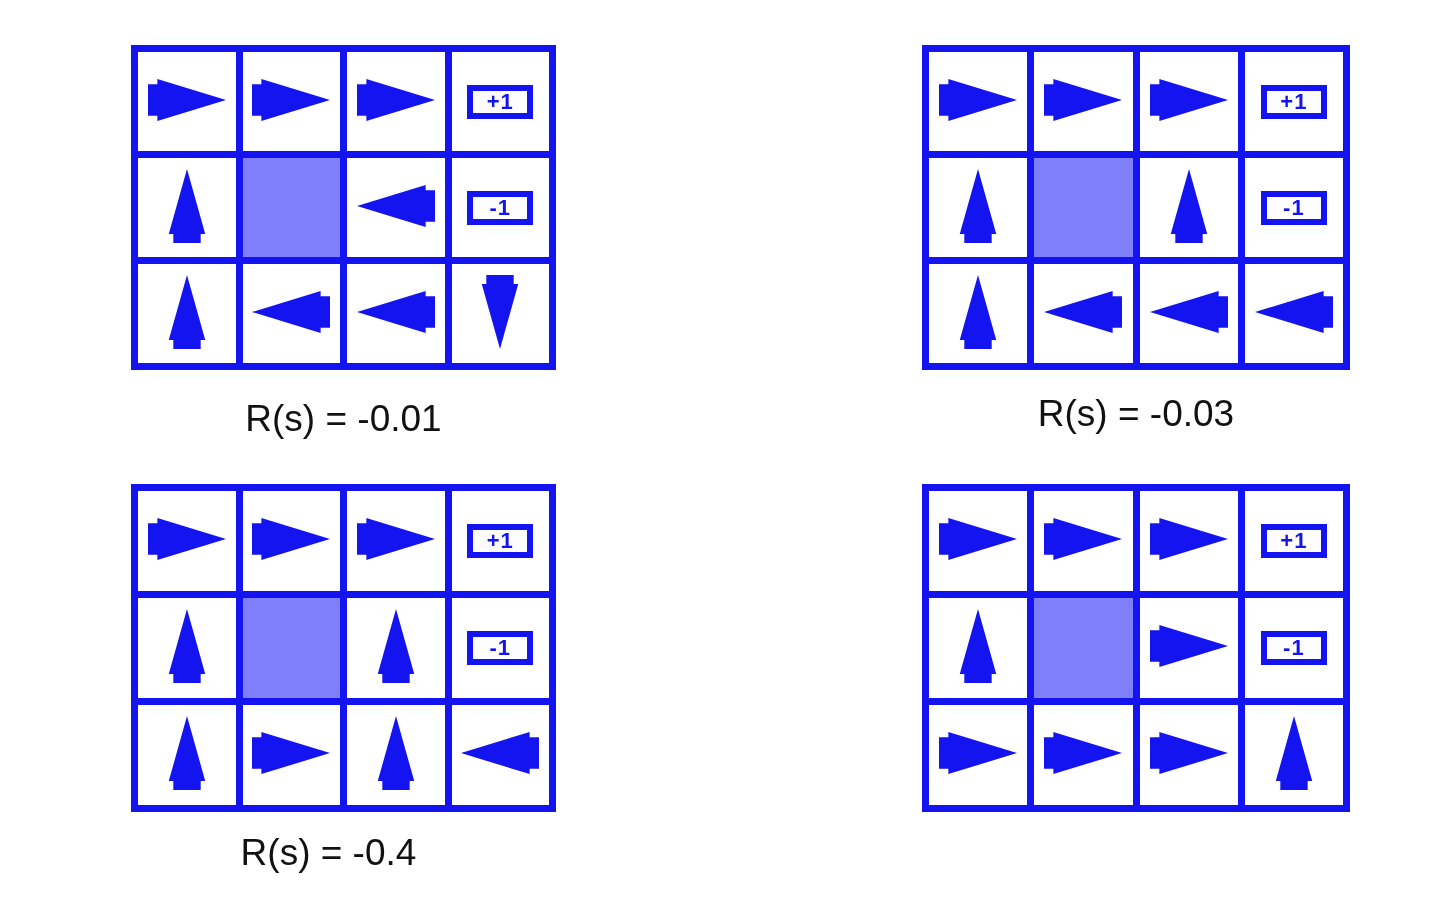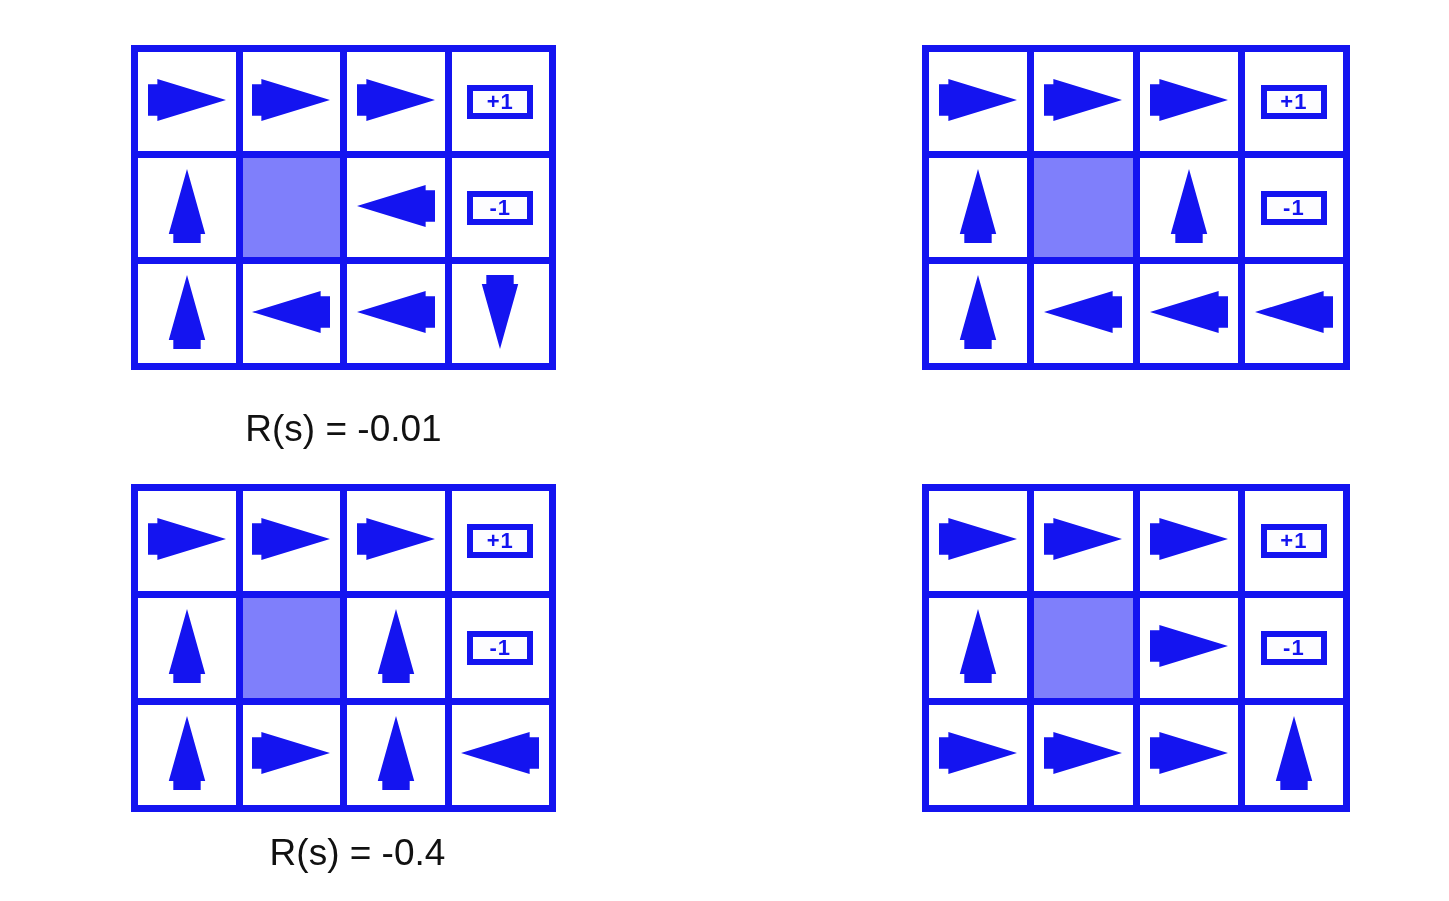--- a/index.html
+++ b/index.html
@@ -91,23 +91,23 @@
   #panel-2 { left: 131px; top: 484px; width: 425px; height: 328px; }
   #panel-3 { left: 922px; top: 484px; width: 428px; height: 328px; }
 
   #panel-0 .grid, #panel-2 .grid { width: 425px; }
   #panel-1 .grid, #panel-3 .grid { width: 428px; }
   #panel-0 .grid { height: 325px; }
   #panel-1 .grid { height: 325px; }
   #panel-2 .grid { height: 328px; }
   #panel-3 .grid { height: 328px; }
 
-  #caption-0 { left: 131px; top: 408px;  width: 425px; font-size: 37px; }
+  #caption-0 { left: 131px; top: 398px;  width: 425px; font-size: 37px; }
   #caption-1 { left: 922px; top: 393px;  width: 428px; font-size: 37px; }
-  #caption-2 { left: 145px; top: 832px;  width: 425px; font-size: 37px; }
+  #caption-2 { left: 116px; top: 832px;  width: 425px; font-size: 37px; }
   #caption-3 { left: 922px; top: 832px;  width: 428px; font-size: 37px; }
 </style>
 </head>
 <body>
 
 <div class="figure-root">
 
 <div class="panel" id="panel-0">
       <div class="grid">
         <div class="cell">
@@ -214,20 +214,21 @@
               <polygon points="0,14 12,14 12,2 100,50 12,98 12,86 0,86" fill="#1414f0"></polygon>
             </svg></span>
         </div>
         <div class="cell">
           <span class="glyph"><svg viewBox="0 0 100 100" width="78" height="44" preserveAspectRatio="none" style="transform: scaleX(-1);">
               <polygon points="0,14 12,14 12,2 100,50 12,98 12,86 0,86" fill="#1414f0"></polygon>
             </svg></span>
         </div>
       </div>
     </div>
+    <div class="caption" id="caption-1">R(s) = -0.03</div>
     <div class="panel" id="panel-2">
       <div class="grid">
         <div class="cell">
           <span class="glyph"><svg viewBox="0 0 100 100" width="78" height="44" preserveAspectRatio="none">
               <polygon points="0,14 12,14 12,2 100,50 12,98 12,86 0,86" fill="#1414f0"></polygon>
             </svg></span>
         </div>
         <div class="cell">
           <span class="glyph"><svg viewBox="0 0 100 100" width="78" height="44" preserveAspectRatio="none">
               <polygon points="0,14 12,14 12,2 100,50 12,98 12,86 0,86" fill="#1414f0"></polygon>

